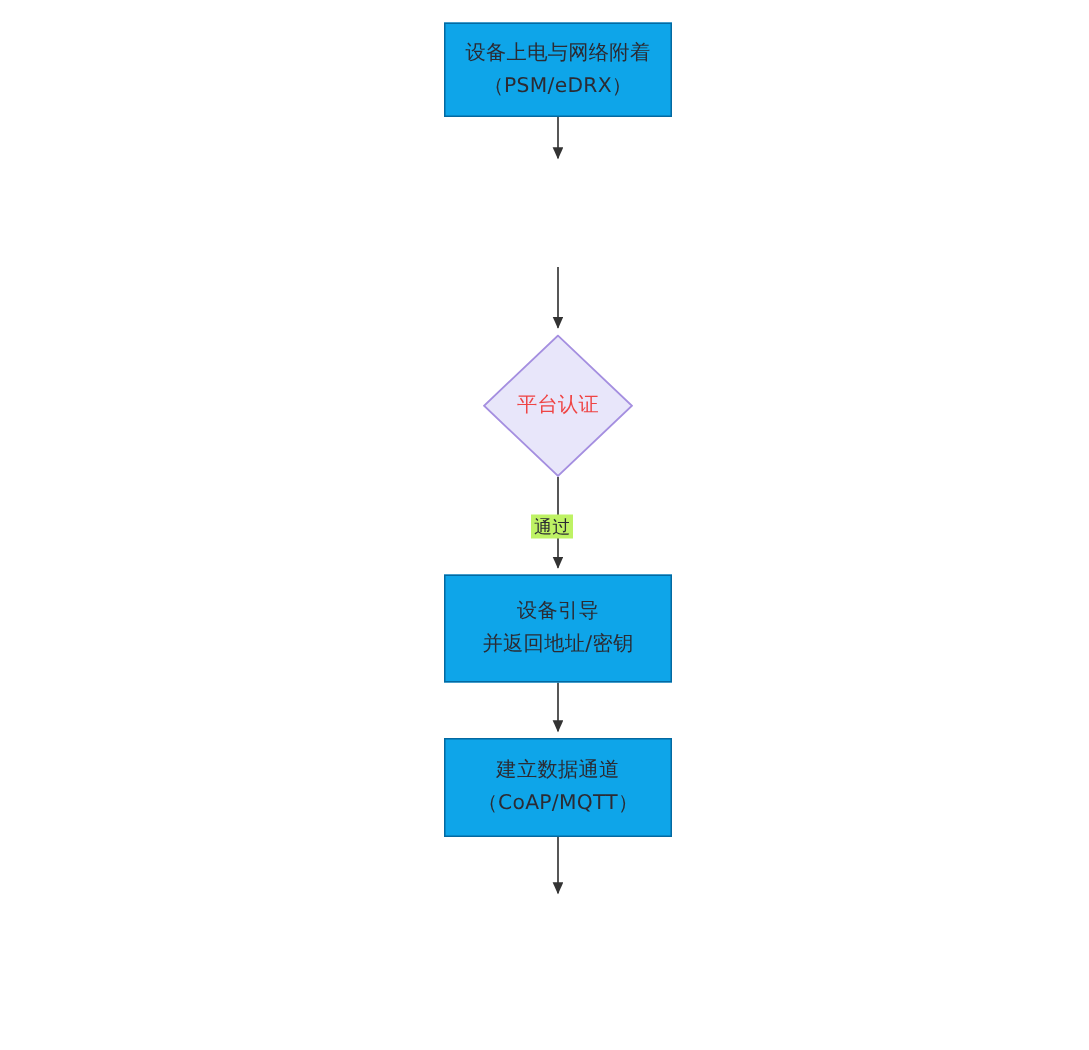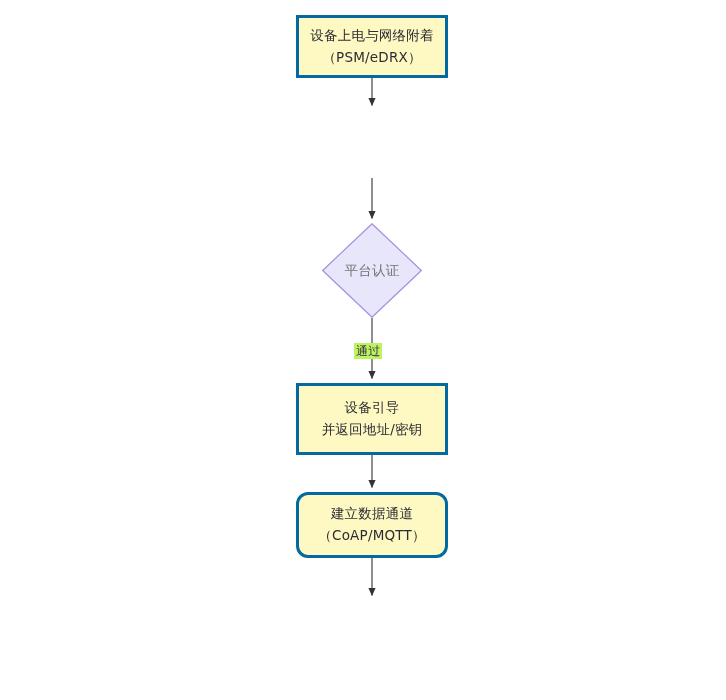--- a/index.html
+++ b/index.html
@@ -23,22 +23,22 @@
     position: absolute;
     left: 0;
     top: 0;
     width: 726px;
     height: 700px;
     pointer-events: none;
   }
   .node {
     position: absolute;
     box-sizing: border-box;
-    background: #fef9c3;
-    border: 3px solid #0369a1;
+    background: #0ea5e9;
+    border: 1px solid #0369a1;
     display: flex;
     align-items: center;
     justify-content: center;
   }
   .node-label {
     font-size: 13.5px;
     line-height: 1.62;
     color: #2b2b33;
     text-align: center;
     white-space: pre-line;
@@ -55,21 +55,21 @@
     position: absolute;
     left: 0;
     top: 0;
     width: 100%;
     height: 100%;
   }
   .decision-label {
     position: relative;
     font-size: 13.5px;
     line-height: 1.62;
-    color: #737373;
+    color: #ef4444;
     text-align: center;
     letter-spacing: 0.2px;
   }
   .edge-label {
     position: absolute;
     background: #bef264;
     font-size: 12px;
     line-height: 1.2;
     color: #2b2b33;
     padding: 1px 2px;
@@ -124,19 +124,19 @@
     <div class="decision-label">平台认证</div>
   </div>
 
   <div class="edge-label" style="left:354px; top:343px;">通过</div>
 
   <div class="node" style="left:296px; top:383px; width:152px; height:72px;">
     <div class="node-label">设备引导
 并返回地址/密钥</div>
   </div>
 
-  <div class="node" style="left:296px; top:492px; width:152px; height:66px;border-radius:12px;">
+  <div class="node" style="left:296px; top:492px; width:152px; height:66px;">
     <div class="node-label">建立数据通道
 （CoAP/MQTT）</div>
   </div>
 
 
 </div>
 
 </body></html>

